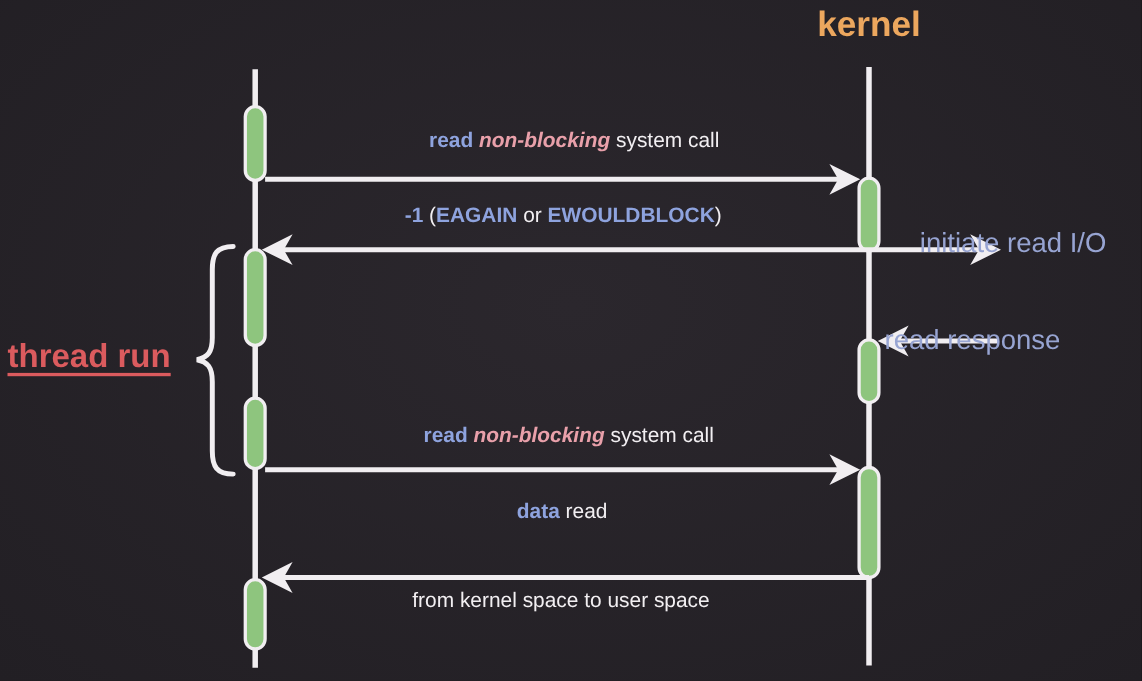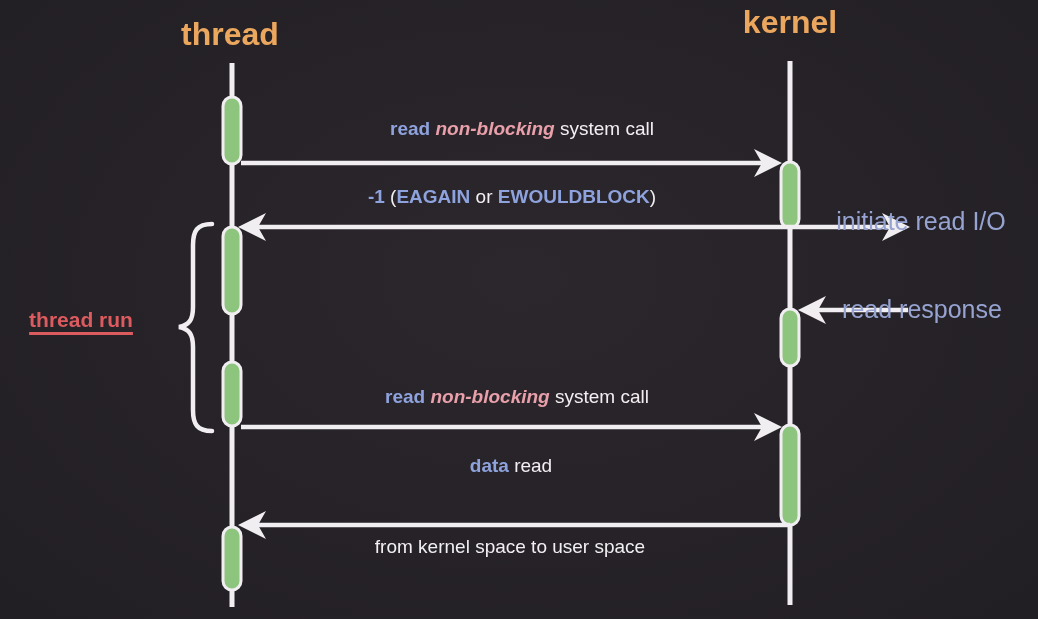--- a/index.html
+++ b/index.html
@@ -18,21 +18,21 @@
   .arrow-line { stroke: var(--line-white, #f1eef1); stroke-width: 4.5; }
   .arrow-head { fill: var(--line-white, #f1eef1); }
   .brace      { stroke: var(--line-white, #f1eef1); stroke-width: 4.5; fill: none; stroke-linecap: round; }
 
   .label { position: absolute; white-space: nowrap; transform: translateX(-50%); }
 
   .header-label { font-size: 32px; font-weight: bold; color: var(--accent-orange, #eca75e); }
   .msg-label    { font-size: 19px; color: var(--text-white, #f2eff2); }
   .side-label   { font-size: 25px; color: var(--side-label-blue, #97a4d2); margin-top: 24px; }
   .annotation-label {
-    font-size: 21px; font-weight: bold; color: var(--accent-red, #db5b5e);
+    font-size: 30px; font-weight: bold; color: var(--accent-red, #db5b5e);
     text-decoration: underline; text-decoration-thickness: 3px; text-underline-offset: 5px;
   }
   .kw-blue   { color: var(--accent-blue, #8ea3de); font-weight: bold; }
   .kw-pink   { color: var(--accent-pink, #e9a0aa); font-weight: bold; font-style: italic; }
   .txt-white { color: var(--text-white, #f2eff2); }
 </style>
 </head>
 <body>
 
 <div class="canvas">
@@ -79,34 +79,33 @@
 
     <path class="brace" d="M 212 224
              C 197 224 193 231 193 245
              L 193 307
              C 193 320 189 325 179 327
              C 189 329 193 334 193 347
              L 193 410
              C 193 424 197 431 212 431"></path>
   </svg>
 
-  <div class="label header-label" style="left:230px; top:16px;">thread</div>
   <div class="label header-label" style="left:790px; top:4px;">kernel</div>
 
   <div class="label msg-label" style="left:522px; top:118px;">
     <span class="kw-blue">read</span><span class="kw-pink"> non-blocking</span><span class="txt-white"> system call</span>
   </div>
 
   <div class="label msg-label" style="left:512px; top:186px;">
     <span class="kw-blue">-1</span><span class="txt-white"> (</span><span class="kw-blue">EAGAIN</span><span class="txt-white"> or </span><span class="kw-blue">EWOULDBLOCK</span><span class="txt-white">)</span>
   </div>
 
   <div class="label side-label" style="left:921px; top:183px;">initiate read I/O</div>
 
-  <div class="label side-label" style="left:922px; top:271px;text-align:right;">read response</div>
+  <div class="label side-label" style="left:884px; top:271px;text-align:right;">read response</div>
 
   <div class="label annotation-label" style="left:81px; top:308px;">thread run</div>
 
   <div class="label msg-label" style="left:517px; top:386px;">
     <span class="kw-blue">read</span><span class="kw-pink"> non-blocking</span><span class="txt-white"> system call</span>
   </div>
 
   <div class="label msg-label" style="left:511px; top:455px;">
     <span class="kw-blue">data</span><span class="txt-white"> read</span>
   </div>

